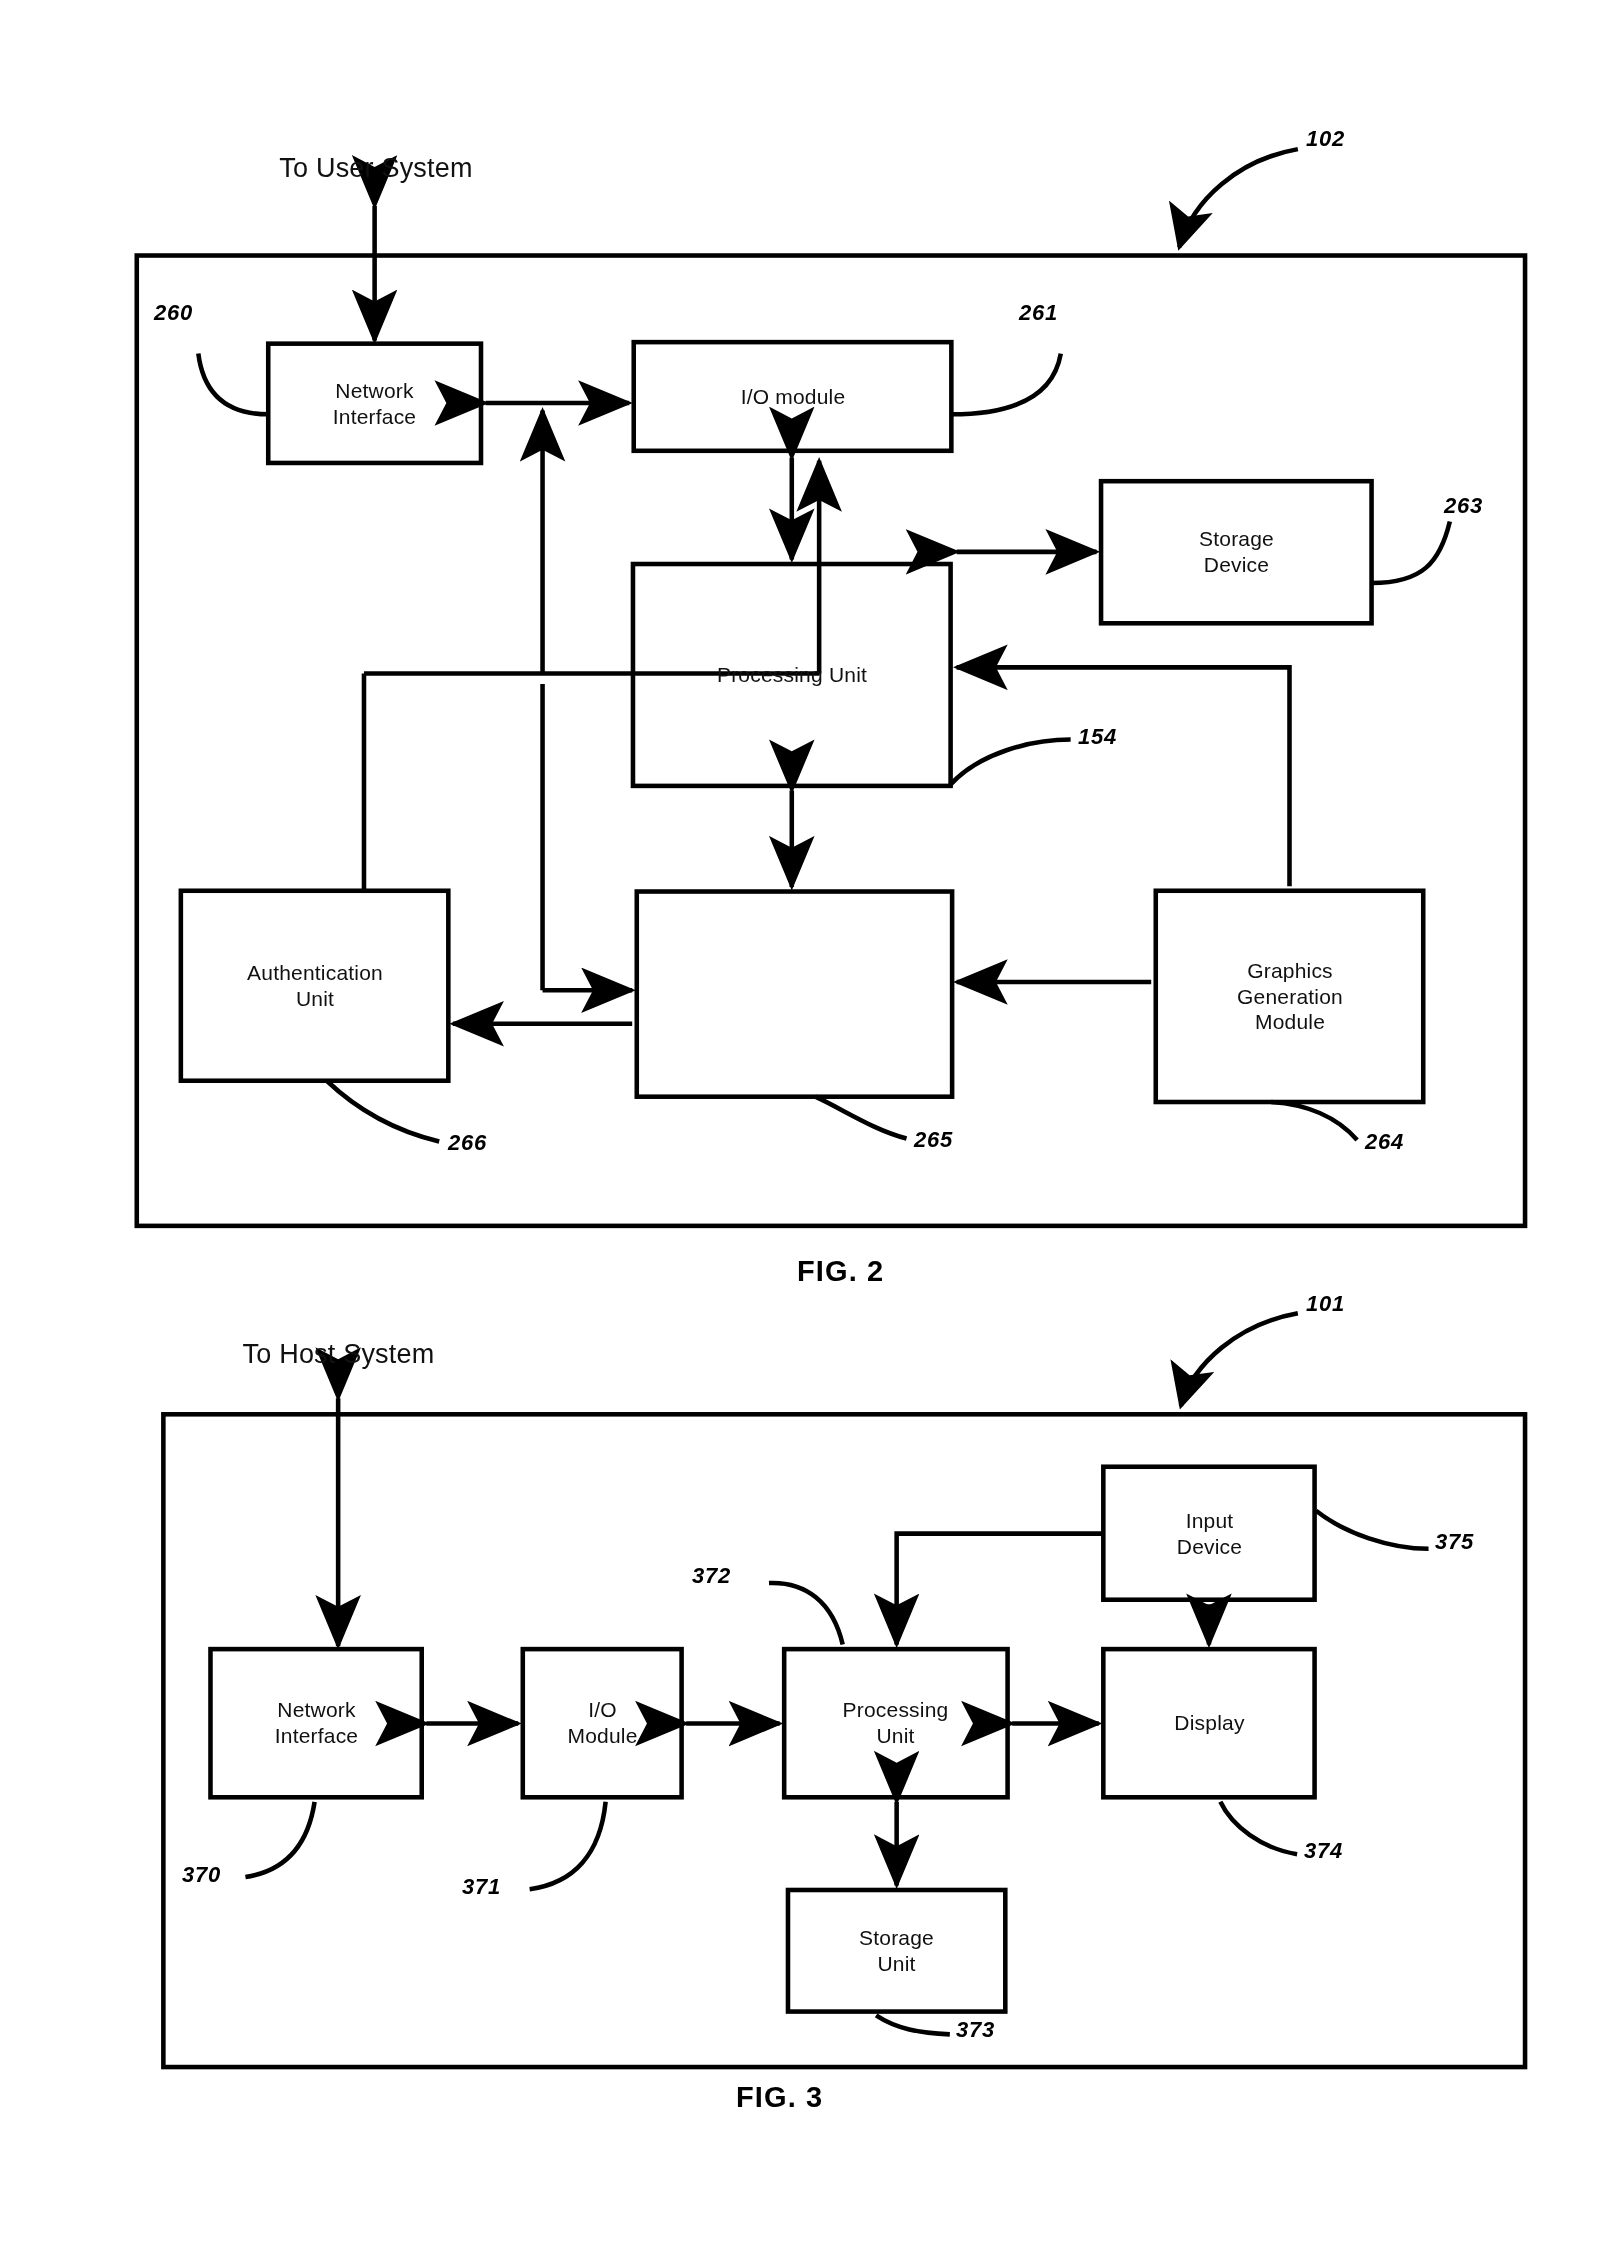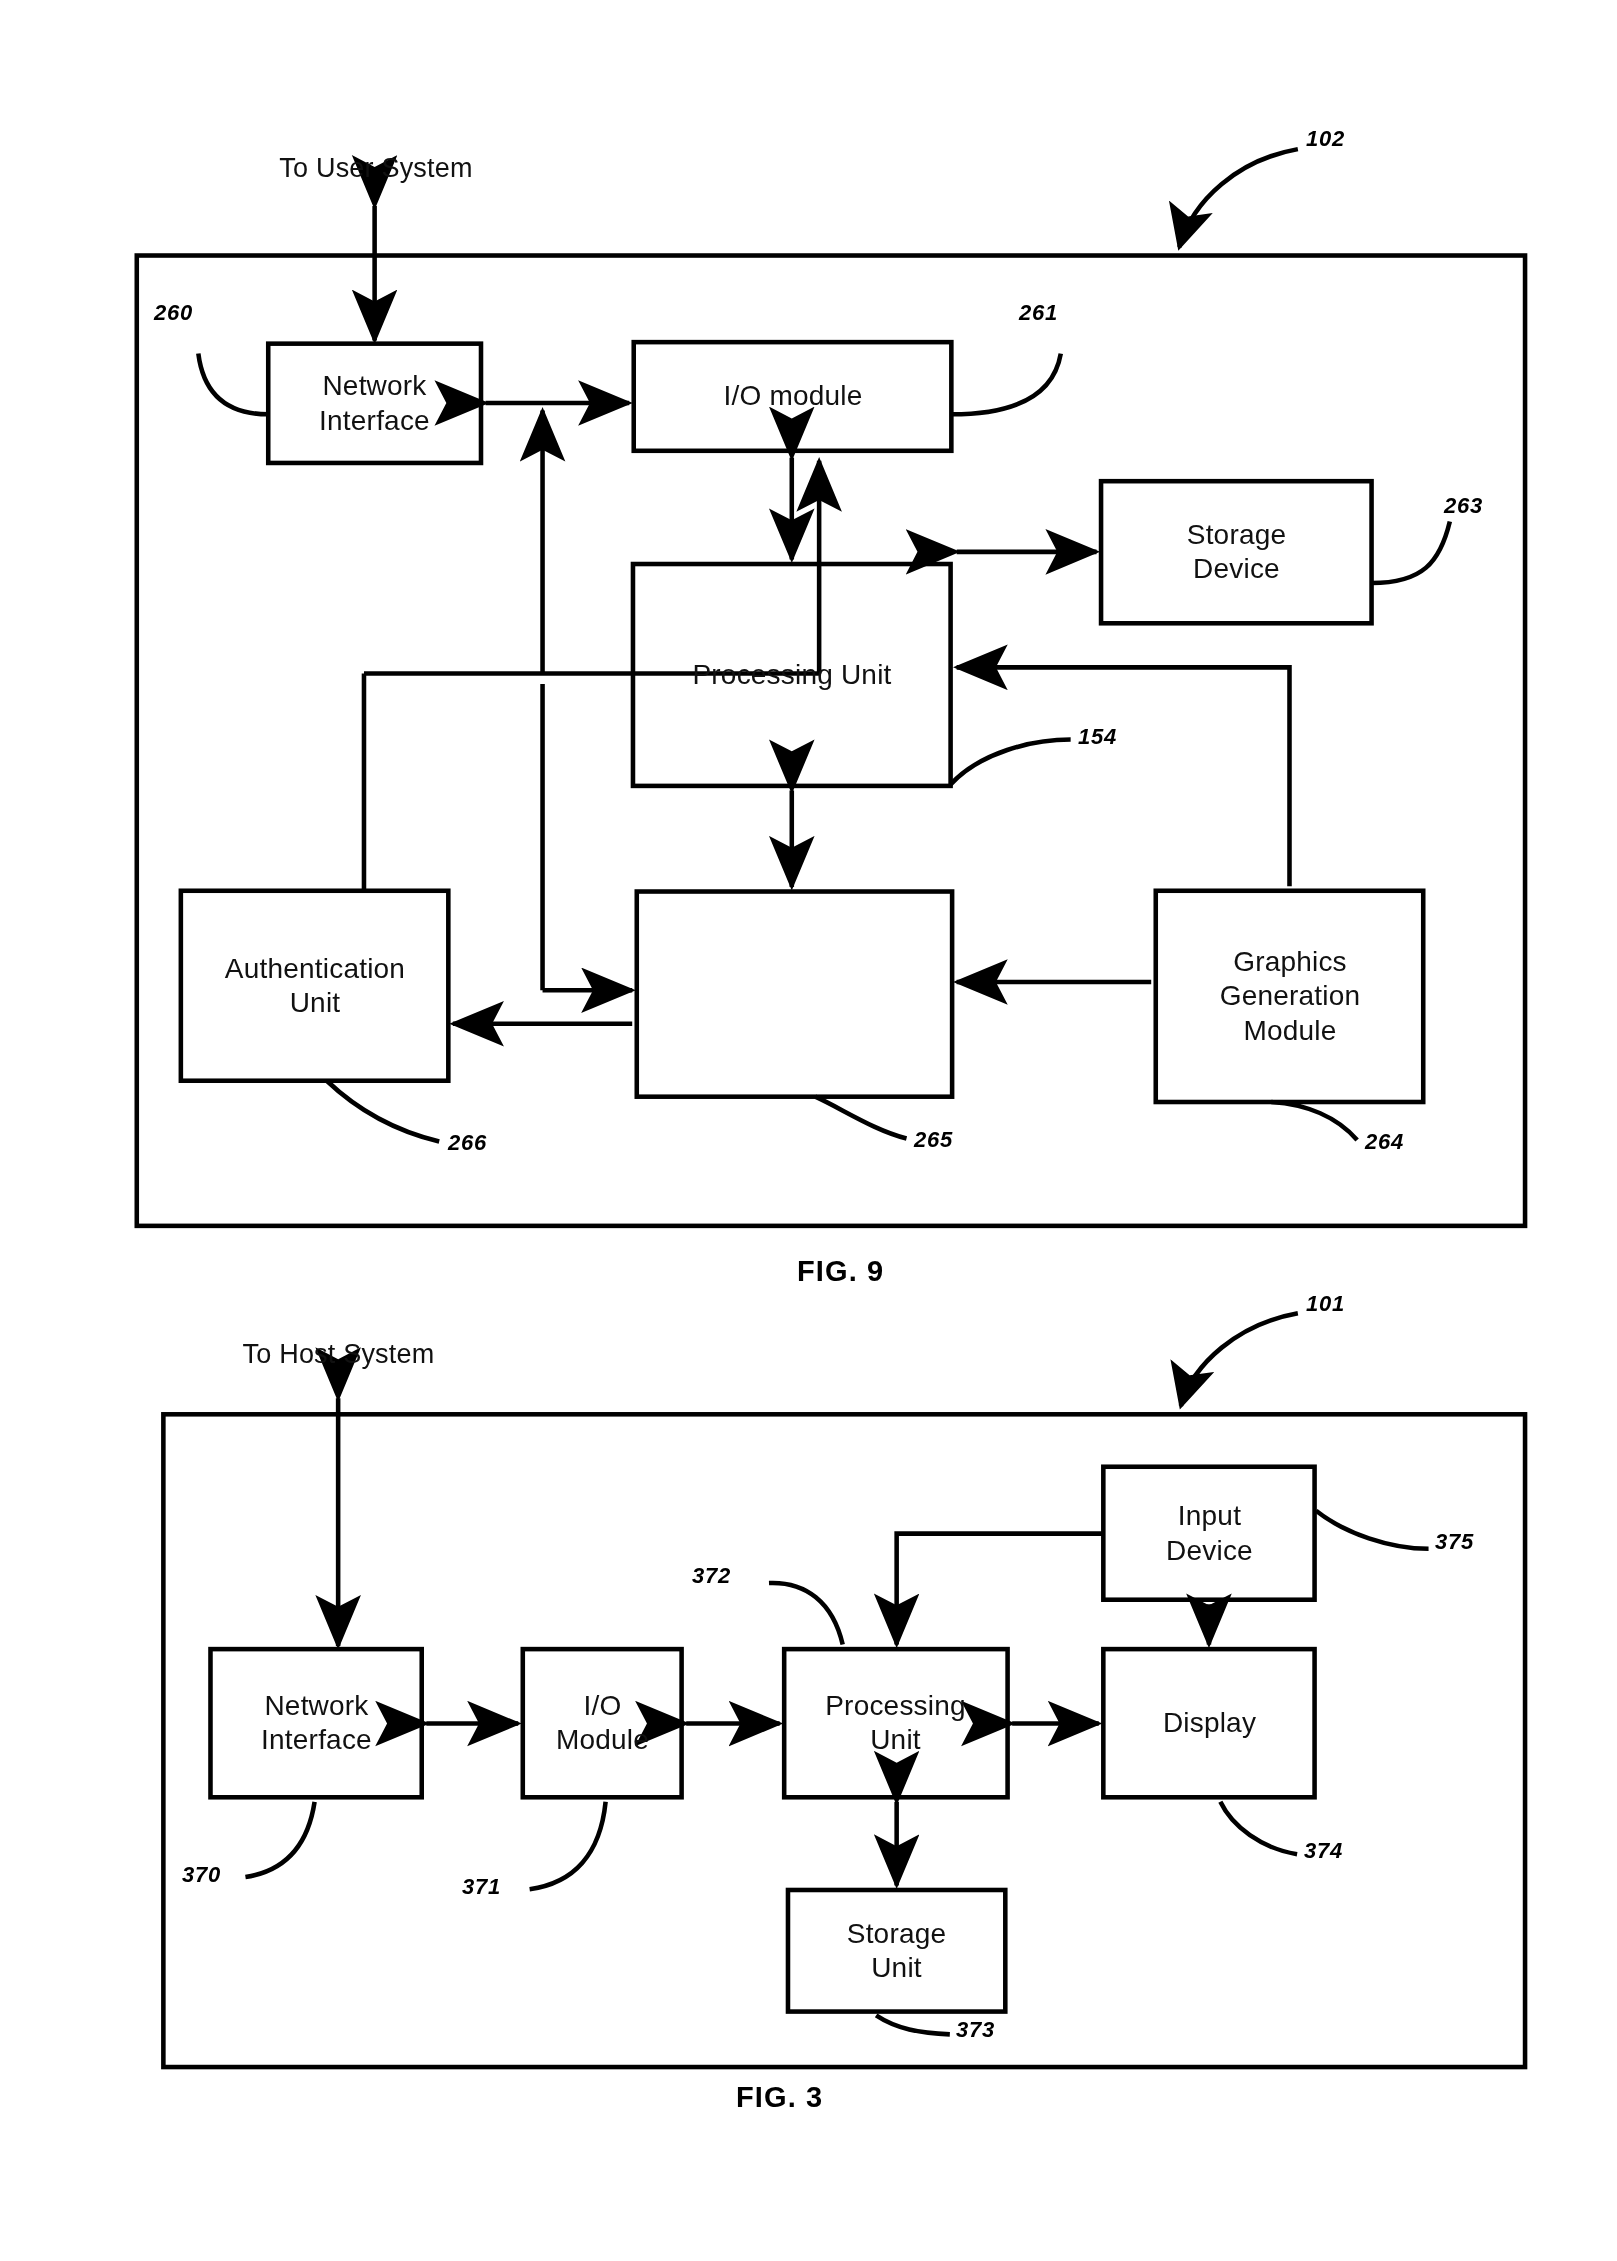--- a/index.html
+++ b/index.html
@@ -27,21 +27,21 @@
     left: 0; top: 0;
     width: 1617px;
     height: 2261px;
     pointer-events: none;
   }
   .txt {
     position: absolute;
     text-align: center;
     line-height: 1.22;
     white-space: pre-line;
-    font-size: 28px;
+    font-size: 21px;
     color: #111;
     letter-spacing: 0.2px;
   }
   .refnum {
     position: absolute;
     font-size: 22px;
     font-weight: 600;
     letter-spacing: 0.8px;
     font-style: italic;
   }
@@ -177,21 +177,21 @@
 Generation
 Module</div>
   <div class="refnum" style="left:1365px; top:1129px;">264</div>
 
   <div class="refnum" style="left:914px; top:1127px;">265</div>
 
   <div class="txt" style="left: 181px; top: 891px; width: 268px; height: 190px; display: flex; align-items: center; justify-content: center;">Authentication
 Unit</div>
   <div class="refnum" style="left:448px; top:1130px;">266</div>
 
-  <div class="figcap" style="left:797px; top:1255px;">FIG. 9</div>
+  <div class="figcap" style="left:797px; top:1255px;">FIG. 2</div>
 
   <div class="txt" style="left:175px; top:1338px; width:327px; font-size:27px;">To Host System</div>
 
   <div class="refnum" style="left:1306px; top:1291px;">101</div>
 
   <div class="txt" style="left: 211px; top: 1649px; width: 211px; height: 148px; display: flex; align-items: center; justify-content: center;">Network
 Interface</div>
   <div class="refnum" style="left:182px; top:1862px;">370</div>
 
   <div class="txt" style="left: 523px; top: 1649px; width: 159px; height: 148px; display: flex; align-items: center; justify-content: center;">I/O

